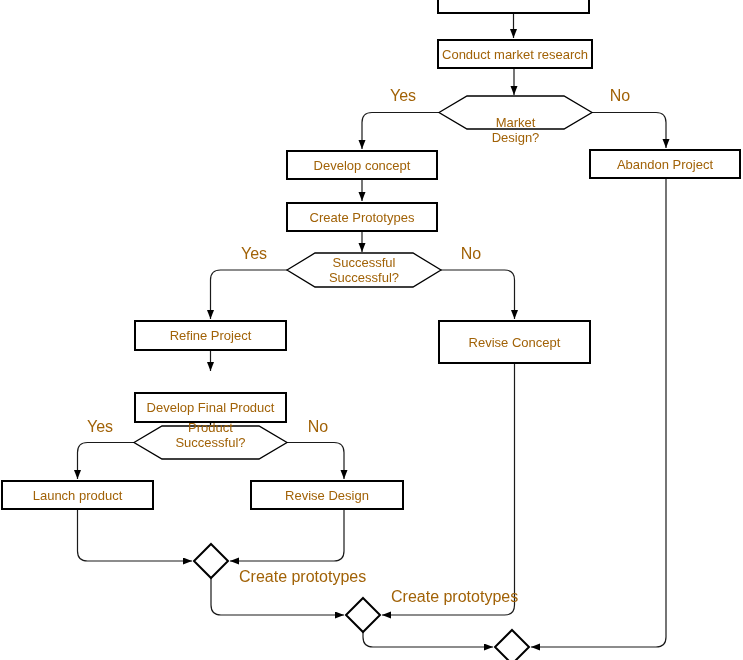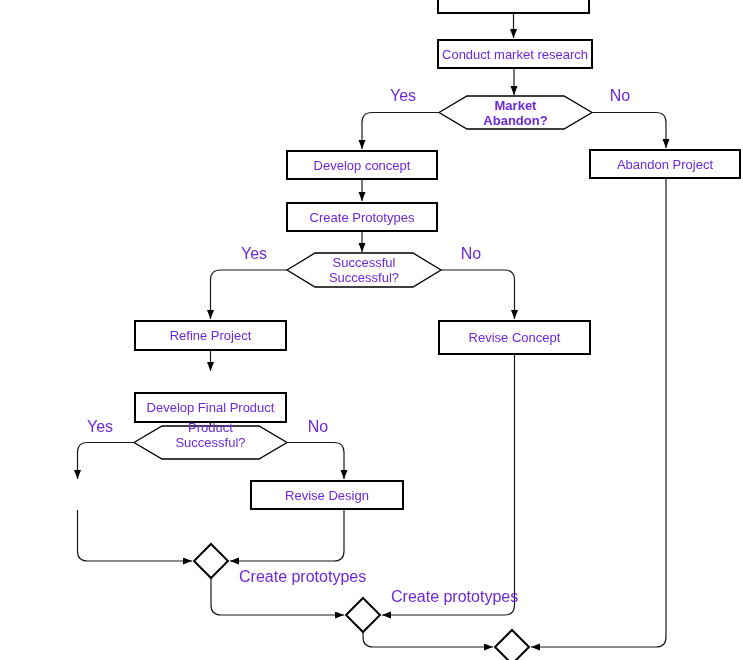--- a/index.html
+++ b/index.html
@@ -3,21 +3,21 @@
 <meta charset="utf-8">
 <style>
   html, body { margin: 0; padding: 0; background: #ffffff; }
   #canvas {
     position: relative;
     width: 743px;
     height: 660px;
     overflow: hidden;
     background: #ffffff;
     font-family: "Liberation Sans", sans-serif;
-    color: #6d28d9;
+    color: #a16207;
   }
   #wires { position: absolute; left: 0; top: 0; width: 743px; height: 660px; }
   .node {
     position: absolute;
     box-sizing: border-box;
     background: #ffffff;
     border: 2px solid #000000;
     display: flex;
     align-items: center;
     justify-content: center;
@@ -110,36 +110,39 @@
   </div>
 
   <div class="node" style="left:286px; top:202px; width:152px; height:30px;">
     <span>Create Prototypes</span>
   </div>
 
   <div class="node" style="left:134px; top:320px; width:153px; height:31px;">
     <span>Refine Project</span>
   </div>
 
-  <div class="node" style="left:438px; top:320px; width:153px; height:35px;">
+  <div class="node" style="left:438px; top:320px; width:153px; height:44px;">
     <span>Revise Concept</span>
   </div>
 
   <div class="node" style="left:134px; top:392px; width:153px; height:31px;">
     <span>Develop Final Product</span>
   </div>
 
+  <div class="node" style="left:1px; top:480px; width:153px; height:30px;">
+    <span>Launch product</span>
+  </div>
 
   <div class="node" style="left:250px; top:480px; width:154px; height:30px;">
     <span>Revise Design</span>
   </div>
 
-  <div class="hexlabel" style="left:439px; top:97px; width:153px; height:31px;font-weight:bold;">
+  <div class="hexlabel" style="left:439px; top:114px; width:153px; height:31px;">
     <span>Market</span>
-    <span>Abandon?</span>
+    <span>Design?</span>
   </div>
 
   <div class="hexlabel" style="left:287px; top:254px; width:154px; height:32px;">
     <span>Successful</span>
     <span>Successful?</span>
   </div>
 
   <div class="hexlabel" style="left:134px; top:427px; width:153px; height:16px;text-align:right;">
     <span>Product</span>
     <span>Successful?</span>

